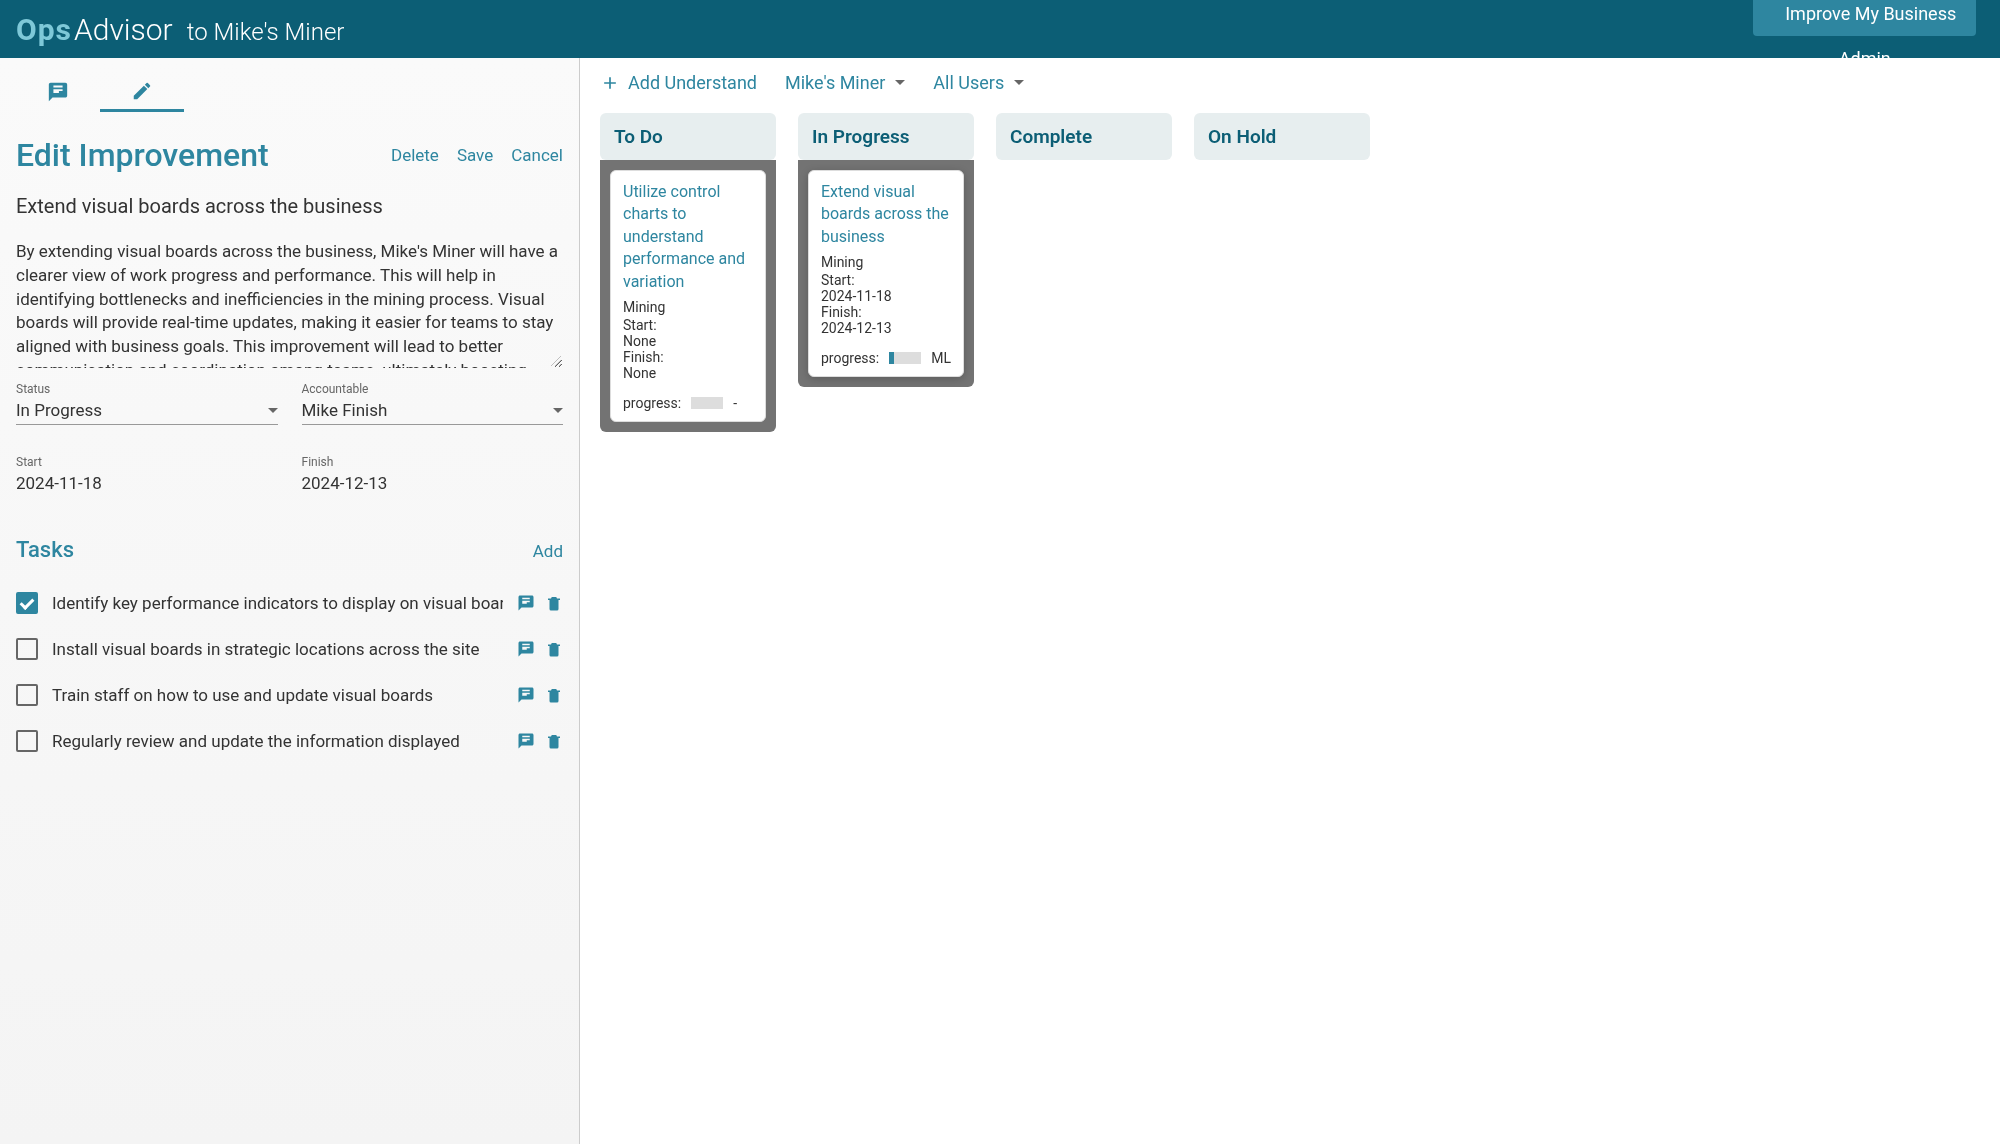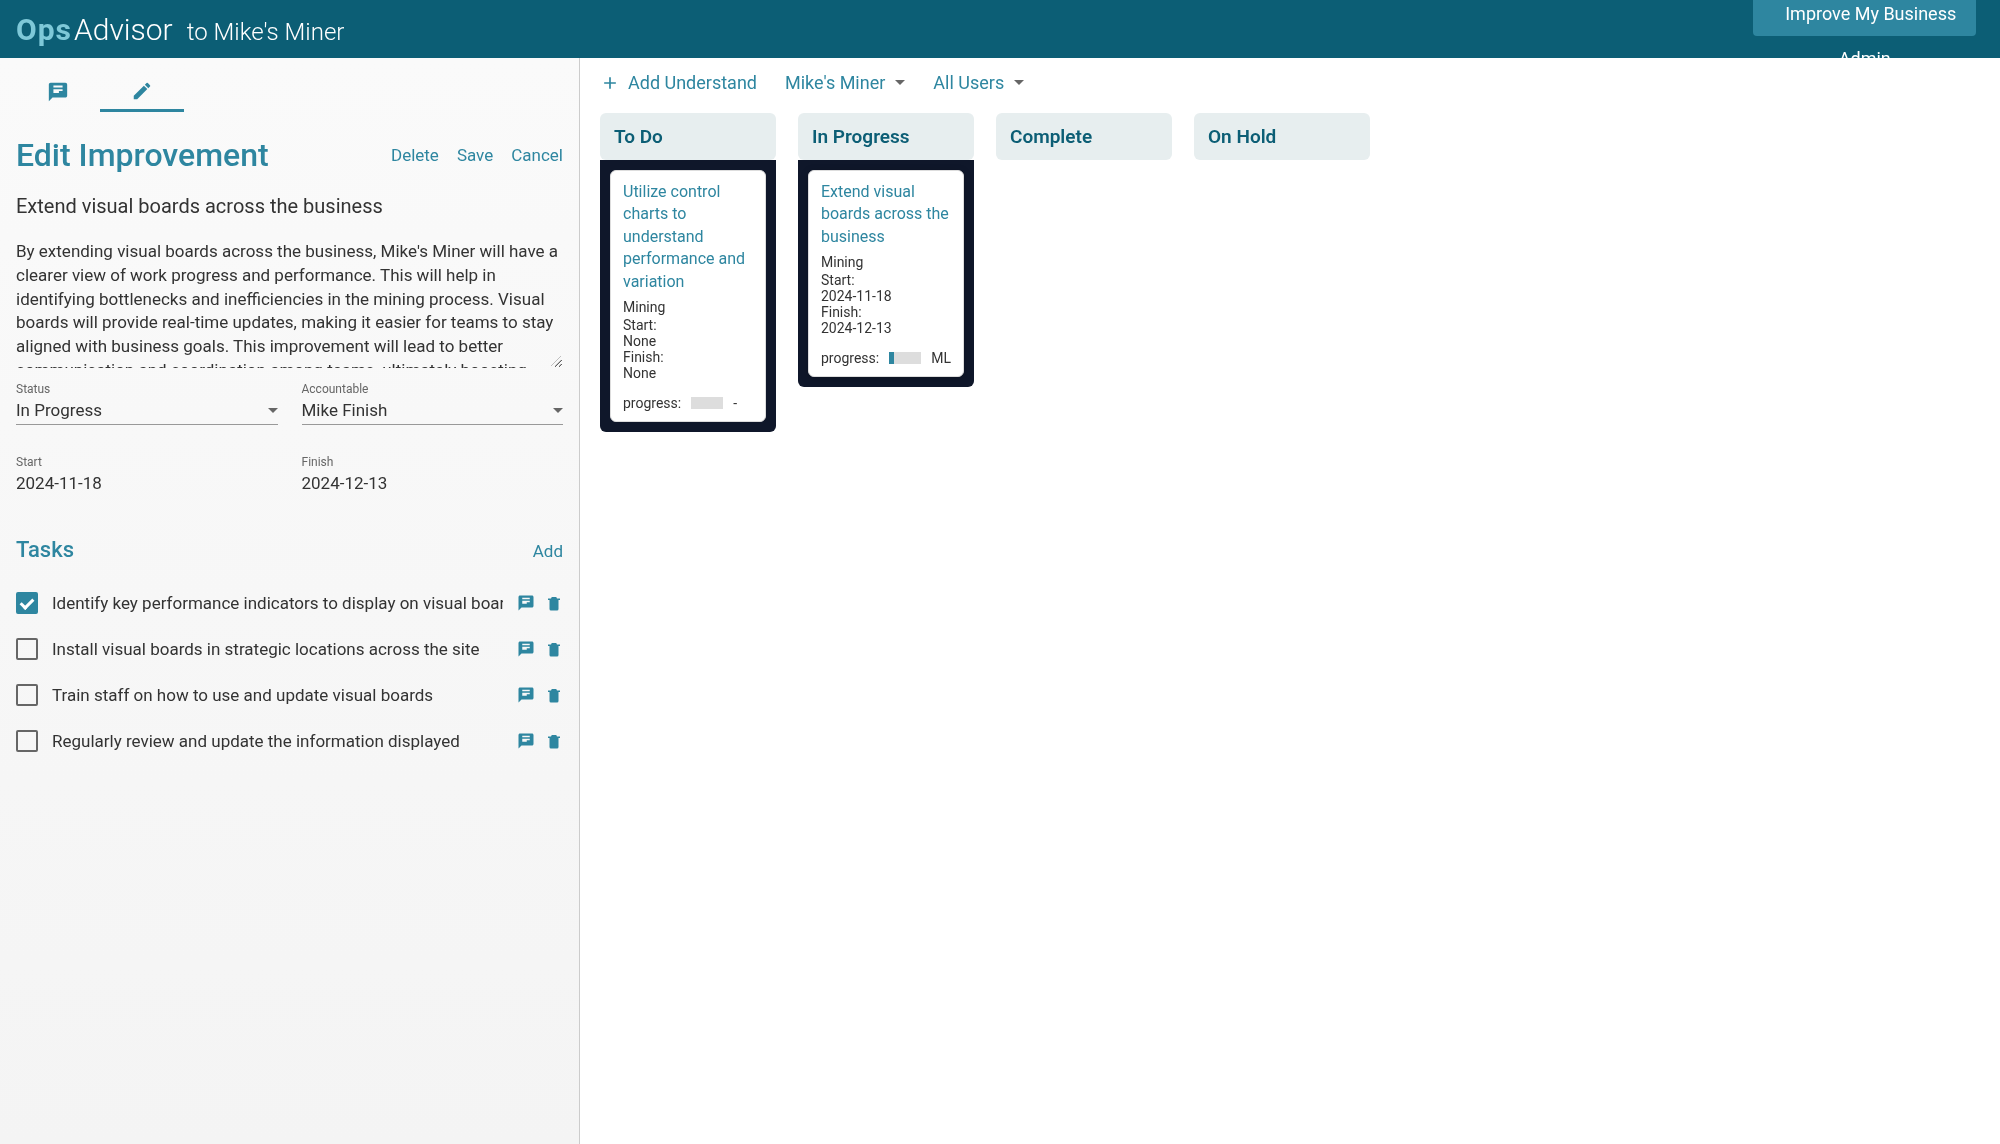--- a/index.html
+++ b/index.html
@@ -61,21 +61,21 @@
     .toolbar { display: flex; align-items: center; gap: 28px; margin-bottom: 20px; }
     .tool-btn { display: flex; align-items: center; gap: 8px; color: #2e86a0; font-size: 18px; cursor: pointer; }
     .tool-btn svg { width: 20px; height: 20px; fill: #2e86a0; }
     .tool-select { display: flex; align-items: center; gap: 10px; color: #2e86a0; font-size: 18px; cursor: pointer; }
 
     
     .kanban { display: flex; gap: 22px; }
     .column { width: 176px; }
     .col-header { background: #e7eeef; border-radius: 6px; padding: 12px 14px; font-size: 19px; font-weight: 600; color: #0c5e75; margin-bottom: 10px; }
     .col-body { display: flex; flex-direction: column; gap: 12px; }
-    .col-body.has-bg { background: #0f172a; border-radius: 0 0 6px 6px; padding: 0 10px 10px 10px; margin-top: -10px; padding-top: 10px; }
+    .col-body.has-bg { background: #737373; border-radius: 0 0 6px 6px; padding: 0 10px 10px 10px; margin-top: -10px; padding-top: 10px; }
     .card { background: #fff; border: 1px solid #ddd; border-radius: 6px; padding: 10px 12px; }
     .card.selected { box-shadow: 0 2px 8px rgba(0,0,0,.2); }
     .card-title { color: #2e86a0; font-size: 16px; line-height: 1.4; margin-bottom: 6px; }
     .card-cat { font-size: 14px; color: #333; margin-bottom: 2px; }
     .card-meta { font-size: 14px; color: #333; display: flex; flex-direction: column; }
     .card-meta .mlabel { width: 58px; }
     .card-progress { display: flex; align-items: center; gap: 10px; margin-top: 14px; font-size: 14px; color: #333; }
     .prog-bar { width: 32px; height: 12px; background: #ddd; position: relative; }
     .prog-fill { position: absolute; left: 0; top: 0; bottom: 0; background: #2e86a0; }
     .initials { font-size: 14px; color: #333; }

